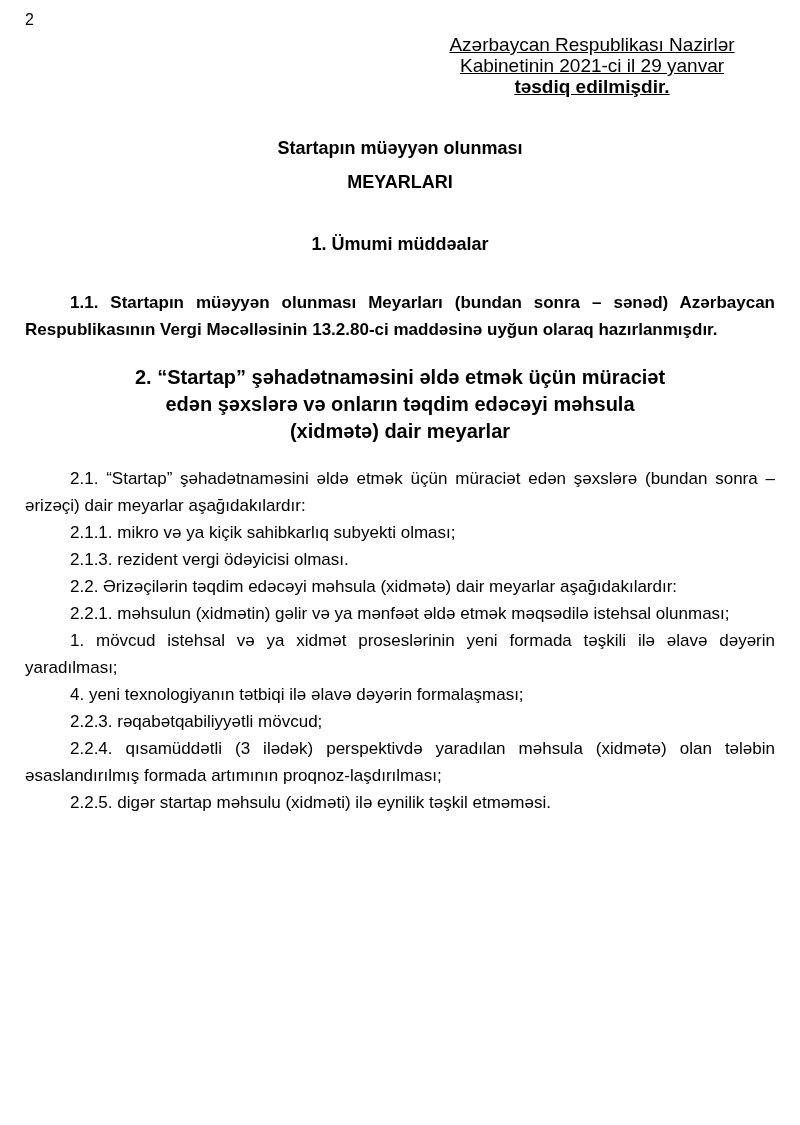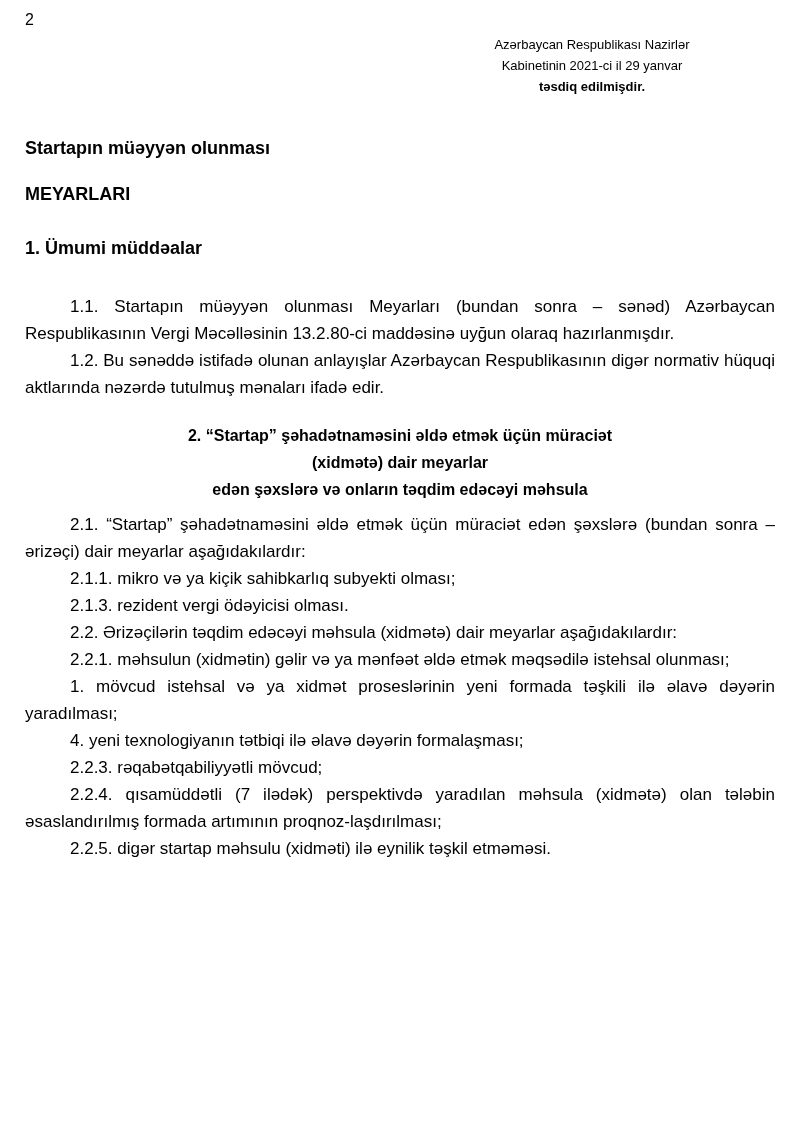--- a/index.html
+++ b/index.html
@@ -17,44 +17,46 @@
     padding: 10px 25px 20px 25px;
   }
   .page-number {
     font-size: 16px;
     line-height: 20px;
   }
   .approval {
     width: 310px;
     margin: 4px 28px 0 auto;
     text-align: center;
-    font-size: 13px;
+    font-size: 19px;
     line-height: 21px;
+    text-decoration: underline;
   }
   .approval .bold { font-weight: bold; text-align: center; }
   .title {
+    text-align: center;
     font-weight: bold;
     font-size: 18px;
     line-height: 22px;
   }
   .title-main   { margin-top: 40px; }
-  .title-sub    { margin-top: 24px; }
-  .title-sec1   { margin-top: 32px; }
-  .body-start   { margin-top: 34px; }
+  .title-sub    { margin-top: 12px; }
+  .title-sec1   { margin-top: 40px; }
+  .body-start   { margin-top: 34px; font-weight: bold; }
   p.body {
     font-size: 17px;
     line-height: 27px;
     text-align: justify;
     text-indent: 45px;
   }
   .section2-heading {
-    margin: 21px auto 8px auto;
+    margin: 21px auto 20px auto;
     text-align: center;
     font-weight: bold;
-    font-size: 16px;
+    font-size: 20px;
     line-height: 27px;
   }
 </style>
 </head>
 <body>
 
 <div class="page">
 
   <div class="page-number">2</div>
 
@@ -62,32 +64,31 @@
     <div>Azərbaycan Respublikası Nazirlər</div>
     <div>Kabinetinin 2021-ci il 29 yanvar</div>
     <div class="bold">təsdiq edilmişdir.</div>
   </div>
 
   <div class="title title-main">Startapın müəyyən olunması</div>
   <div class="title title-sub">MEYARLARI</div>
   <div class="title title-sec1">1. Ümumi müddəalar</div>
 
   <p class="body body-start">1.1. Startapın müəyyən olunması Meyarları (bundan sonra – sənəd) Azərbaycan Respublikasının Vergi Məcəlləsinin 13.2.80-ci maddəsinə uyğun olaraq hazırlanmışdır.</p>
-  <p class="body">1.2. Bu sənəddə istifadə olunan anlayışlar Azərbaycan Respublikasının digər normativ hüquqi aktlarında nəzərdə tutulmuş mənaları ifadə edir.</p>
 
   <div class="section2-heading">
     <div>2. “Startap” şəhadətnaməsini əldə etmək üçün müraciət</div>
+    <div>edən şəxslərə və onların təqdim edəcəyi məhsula</div>
     <div>(xidmətə) dair meyarlar</div>
-    <div>edən şəxslərə və onların təqdim edəcəyi məhsula</div>
   </div>
 
   <p class="body">2.1. “Startap” şəhadətnaməsini əldə etmək üçün müraciət edən şəxslərə (bundan sonra – ərizəçi) dair meyarlar aşağıdakılardır:</p>
   <p class="body">2.1.1. mikro və ya kiçik sahibkarlıq subyekti olması;</p>
   <p class="body">2.1.3. rezident vergi ödəyicisi olması.</p>
   <p class="body">2.2. Ərizəçilərin təqdim edəcəyi məhsula (xidmətə) dair meyarlar aşağıdakılardır:</p>
   <p class="body">2.2.1. məhsulun (xidmətin) gəlir və ya mənfəət əldə etmək məqsədilə istehsal olunması;</p>
   <p class="body">1. mövcud istehsal və ya xidmət proseslərinin yeni formada təşkili ilə əlavə dəyərin yaradılması;</p>
   <p class="body">4. yeni texnologiyanın tətbiqi ilə əlavə dəyərin formalaşması;</p>
   <p class="body">2.2.3. rəqabətqabiliyyətli mövcud;</p>
-  <p class="body">2.2.4. qısamüddətli (7 ilədək) perspektivdə yaradılan məhsula (xidmətə) olan tələbin əsaslandırılmış formada artımının proqnoz-laşdırılması;</p>
+  <p class="body">2.2.4. qısamüddətli (3 ilədək) perspektivdə yaradılan məhsula (xidmətə) olan tələbin əsaslandırılmış formada artımının proqnoz-laşdırılması;</p>
   <p class="body">2.2.5. digər startap məhsulu (xidməti) ilə eynilik təşkil etməməsi.</p>
 
 </div>
 
 </body></html>

